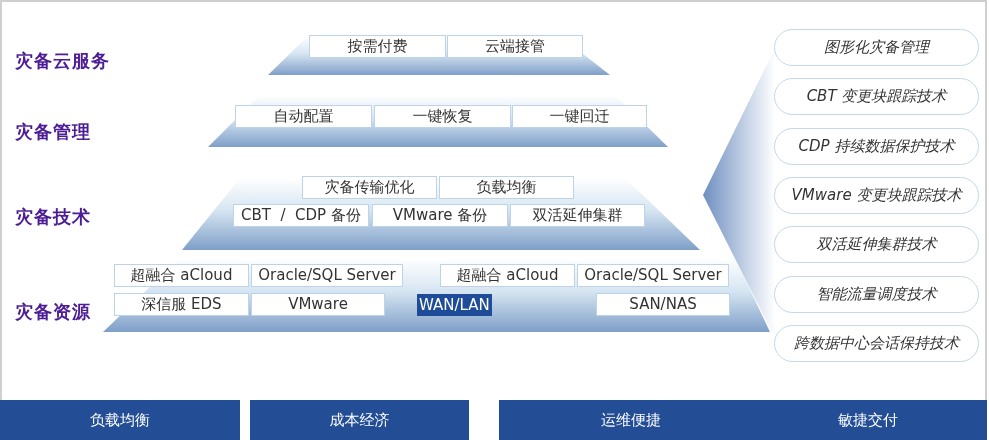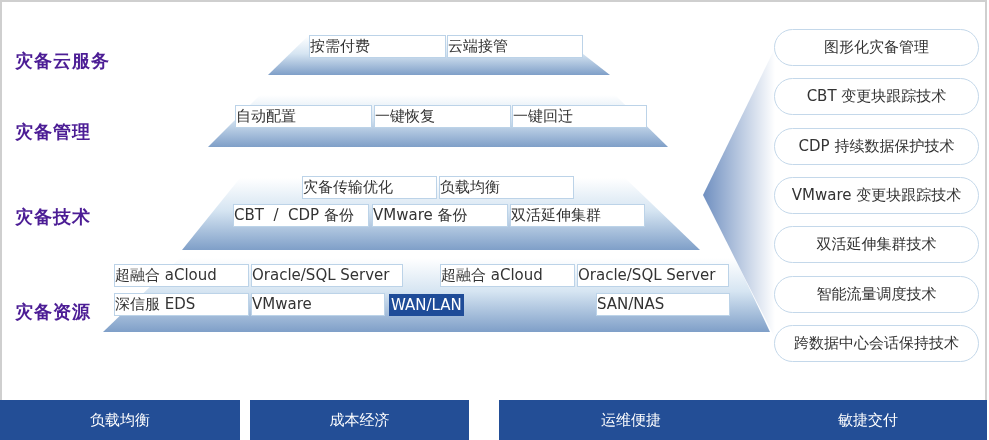--- a/index.html
+++ b/index.html
@@ -3,24 +3,24 @@
 <meta charset="utf-8">
 <style>
   html, body { margin:0; padding:0; }
   body { width:989px; height:440px; position:relative; overflow:hidden; background:#fff;
          font-family:"DejaVu Sans","Liberation Sans",sans-serif; }
   .frame { position:absolute; left:0; top:0; width:987px; height:438px;
            border-top:2px solid #cfcfcf; border-left:2px solid #cfcfcf; border-right:2px solid #cfcfcf; box-sizing:border-box; }
   svg.bg { position:absolute; left:0; top:0; }
   .lvl-label { position:absolute; left:15px; font-size:18px; font-weight:bold; color:#4c1d95; letter-spacing:1px; }
   .box { position:absolute; height:23px; background:#fff; border:1px solid #bcd3e8; box-sizing:border-box;
-         font-size:15px; color:#333; line-height:21px; white-space:nowrap; }
-  .hl { position:absolute; height:22px; background:#1f4c98; color:#fff; font-size:15px; line-height:22px; padding:0 2px; }
+         font-size:15px; color:#333; text-align:center; line-height:21px; white-space:nowrap; }
+  .hl { position:absolute; height:22px; background:#1f4c98; color:#fff; font-size:15px; line-height:22px; padding:0 2px;margin-left:28px; }
   .pill { position:absolute; left:774px; width:205px; height:37px; border:1px solid #c4d8ea; border-radius:19px;
-          box-sizing:border-box; background:#fff; font-size:15px; color:#333; text-align:center; line-height:35px; }
+          box-sizing:border-box; background:#fff; font-size:15px; color:#333; text-align:center; line-height:35px;font-style:italic; }
   .foot { position:absolute; top:400px; height:40px; background:#234e96; color:#fff; font-size:15px;
           text-align:center; line-height:40px; }
 </style>
 </head>
 <body>
 
 <div class="frame"></div>
 
 <svg class="bg" width="989" height="440">
   <defs>

